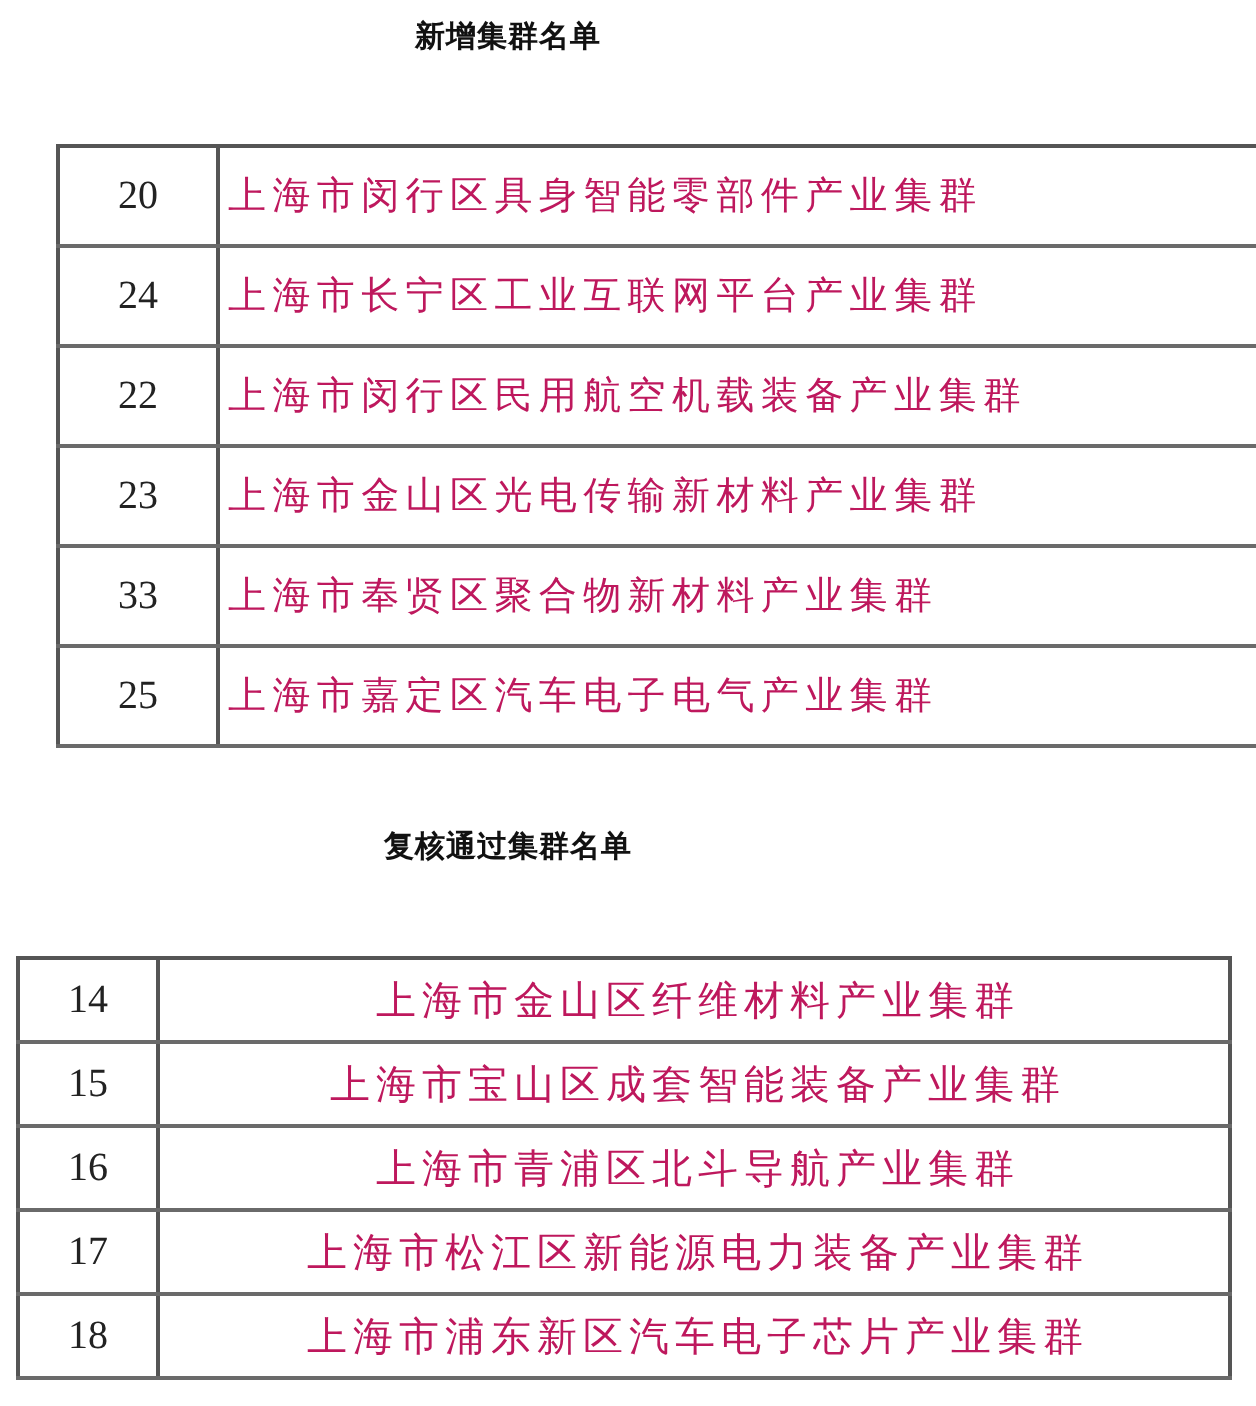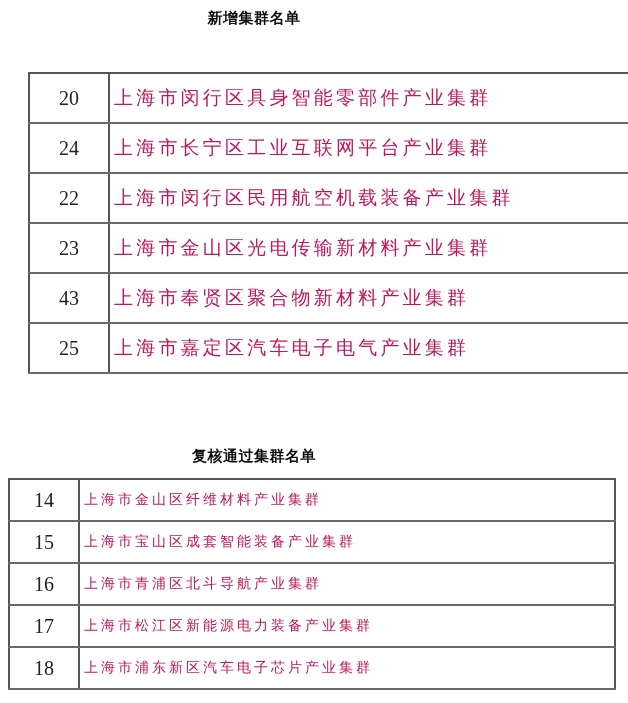--- a/index.html
+++ b/index.html
@@ -20,21 +20,21 @@
       left: 0;
       width: 508px;
       text-align: center;
       font-family: "DejaVu Sans", "Liberation Sans", sans-serif;
       font-weight: bold;
       font-size: 15px;
       color: #111111;
       letter-spacing: 0.5px;
     }
     #title-1 { top: 9px; }
-    #title-2 { top: 414px; margin-top: 33px; }
+    #title-2 { top: 414px; }
 
     table.list {
       position: absolute;
       left: 8px;
       width: 608px;
       border-collapse: collapse;
       border: 2px solid #555555;
       background: #ffffff;
       table-layout: fixed;
     }
@@ -59,21 +59,21 @@
     }
     td.name {
       text-align: left;
       padding-left: 4px !important;
       font-size: 19px;
       letter-spacing: 3.2px;
       color: #be185d;
       white-space: nowrap;
       overflow: hidden;
     }
-    #table-review td.name { font-size: 14px; letter-spacing: 3px; }
+    #table-review td.name { font-size: 20px; letter-spacing: 3px; text-align: center; }
   </style>
 </head>
 <body>
 
 <div id="title-1" class="section-title">新增集群名单</div>
 
 <table id="table-new" class="list">
   <tbody>
     <tr>
       <td class="num">20</td>
@@ -85,21 +85,21 @@
     </tr>
     <tr>
       <td class="num">22</td>
       <td class="name">上海市闵行区民用航空机载装备产业集群</td>
     </tr>
     <tr>
       <td class="num">23</td>
       <td class="name">上海市金山区光电传输新材料产业集群</td>
     </tr>
     <tr>
-      <td class="num">43</td>
+      <td class="num">33</td>
       <td class="name">上海市奉贤区聚合物新材料产业集群</td>
     </tr>
     <tr>
       <td class="num">25</td>
       <td class="name">上海市嘉定区汽车电子电气产业集群</td>
     </tr>
   </tbody>
 </table>
 
 <div id="title-2" class="section-title">复核通过集群名单</div>

